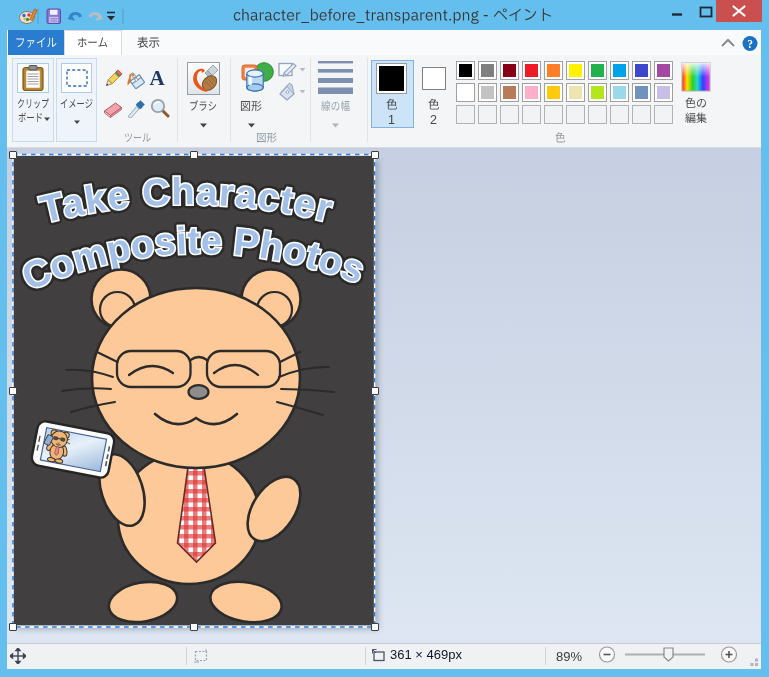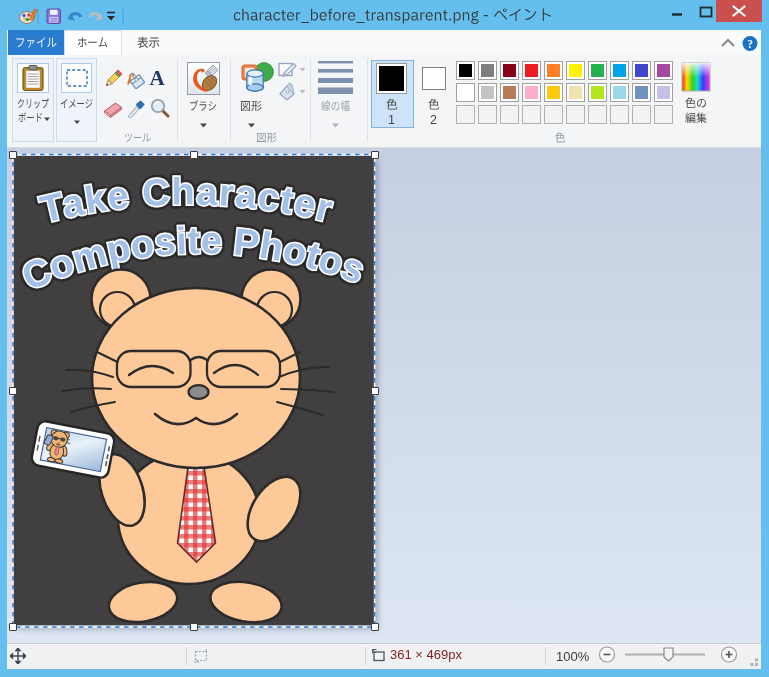--- a/index.html
+++ b/index.html
@@ -390,23 +390,23 @@
 <div class="abs" style="left:186px;top:647px;width:1px;height:18px;background:#d2d3d5"></div>
 <svg class="abs" style="left:193px;top:648px" width="16" height="16" viewBox="0 0 16 16">
 <rect x="2.5" y="3.5" width="11" height="9" fill="none" stroke="#9aa3b2" stroke-width="1.2" stroke-dasharray="2,1.5"></rect>
 <path d="M1 14 h5 M13 1 v3" stroke="#9aa3b2" stroke-width="1"></path>
 </svg>
 <div class="abs" style="left:365px;top:647px;width:1px;height:18px;background:#d2d3d5"></div>
 <svg class="abs" style="left:371px;top:648px" width="16" height="16" viewBox="0 0 16 16">
 <rect x="3" y="4" width="10" height="8.5" fill="none" stroke="#4a5668" stroke-width="1.3"></rect>
 <path d="M1.5 1.5 v4 M1.5 1.5 h4 M1.5 1.5 L5 5" stroke="#4a5668" stroke-width="1"></path>
 </svg>
-<div class="abs" style="left:390px;top:647px;font-size:13px;color:#7f1d1d">361 × 469px</div>
+<div class="abs" style="left:390px;top:647px;font-size:13px;color:#0f172a">361 × 469px</div>
 <div class="abs" style="left:545px;top:647px;width:1px;height:18px;background:#d2d3d5"></div>
-<div class="abs" style="left:556px;top:649px;font-size:13px;color:#3c3c3c">100%</div>
+<div class="abs" style="left:556px;top:649px;font-size:13px;color:#3c3c3c">89%</div>
 <svg class="abs" style="left:598px;top:645px" width="150" height="20" viewBox="0 0 150 20">
 <circle cx="9" cy="9.5" r="7.5" fill="#fbfbfb" stroke="#9a9a9a" stroke-width="1.2"></circle>
 <line x1="5.5" y1="9.5" x2="12.5" y2="9.5" stroke="#555" stroke-width="1.6"></line>
 <line x1="27" y1="9.5" x2="107" y2="9.5" stroke="#aeb0b2" stroke-width="2"></line>
 <path d="M66 3 h9 v9 l-4.5 4 l-4.5 -4 Z" fill="#f2f3f4" stroke="#8a8a8a" stroke-width="1.2"></path>
 <circle cx="131" cy="9.5" r="7.5" fill="#fbfbfb" stroke="#9a9a9a" stroke-width="1.2"></circle>
 <line x1="127.5" y1="9.5" x2="134.5" y2="9.5" stroke="#555" stroke-width="1.6"></line>
 <line x1="131" y1="6" x2="131" y2="13" stroke="#555" stroke-width="1.6"></line>
 </svg>
 <svg class="abs" style="left:746px;top:654px" width="14" height="14">

